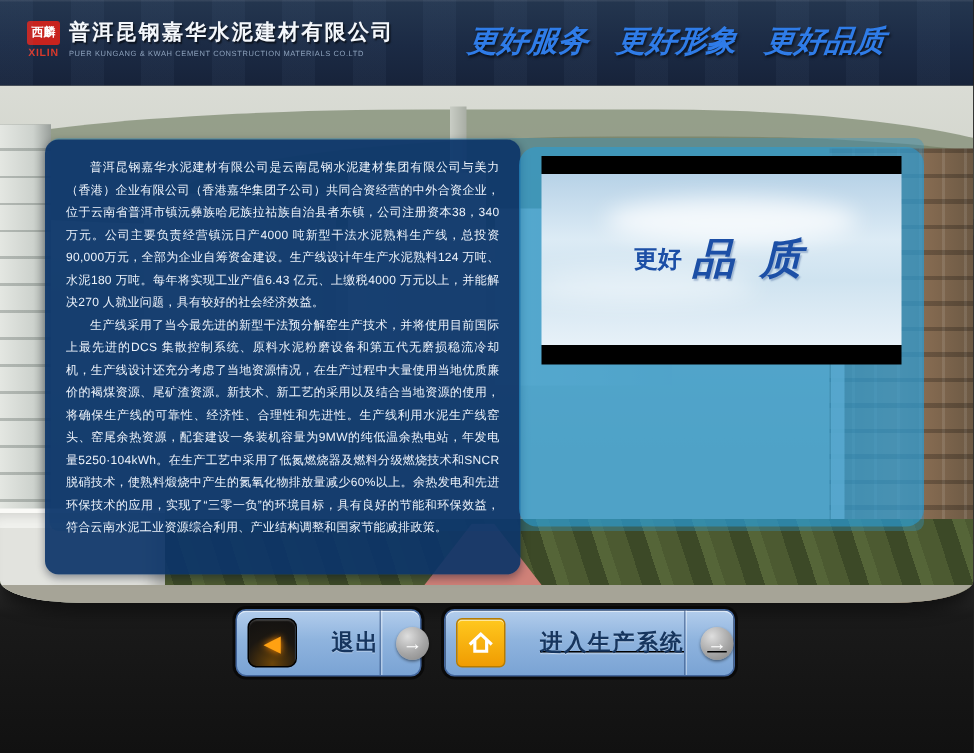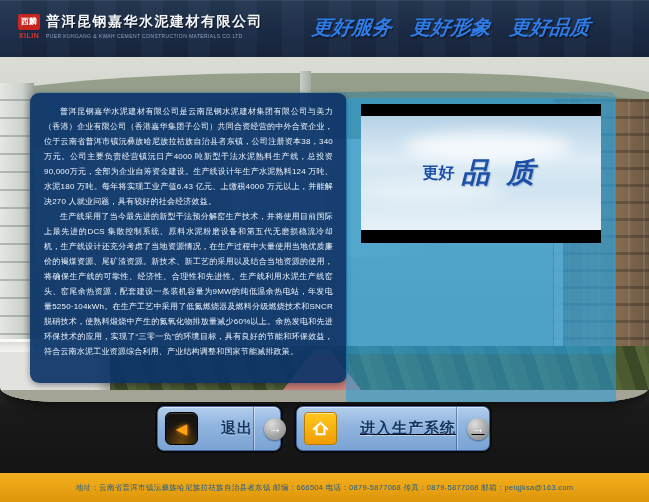--- a/index.html
+++ b/index.html
@@ -64,23 +64,23 @@
   
   .glass{position:absolute;left:33px;top:92px;width:583px;height:262px;z-index:2;
          background:rgba(44,150,205,.34);border-radius:6px;}
   .intro-panel{position:absolute;left:30px;top:93px;width:317px;height:290px;z-index:3;
          background:rgba(12,52,104,.92);border-radius:9px;box-sizing:border-box;
          padding:11px 14px;overflow:hidden;box-shadow:0 2px 6px rgba(0,10,30,.4);}
   .intro-panel p{margin:0;color:#edf3fb;font-size:8px;line-height:15px;
          text-align:justify;text-indent:2em;letter-spacing:.2px;}
 
   
-  .video-panel{position:absolute;left:346px;top:98px;width:270px;height:304px;z-index:3;
+  .video-panel{position:absolute;left:346px;top:98px;width:270px;height:253px;z-index:3;
          background:rgba(41,156,214,.58);box-sizing:border-box;padding:6px 15px;
-         border-radius:2px;cursor:pointer;}
+         border-radius:12px;cursor:pointer;}
   .vp-bar{height:12px;background:#000;}
   .vp-bar2{height:13px;background:#000;}
   .vp-screen{height:114px;position:relative;overflow:hidden;
          background:linear-gradient(180deg,#b7d2e7 0%,#dcebf5 38%,#cfe3f0 62%,#e7f1f8 100%);
          display:flex;align-items:center;justify-content:center;}
   .vp-screen::before{content:"";position:absolute;left:18%;top:14%;width:70%;height:26%;
          background:rgba(255,255,255,.75);border-radius:50%;filter:blur(7px);}
   .vp-screen::after{content:"";position:absolute;left:-5%;top:55%;width:65%;height:20%;
          background:rgba(255,255,255,.5);border-radius:50%;filter:blur(8px);}
   .vp-caption{position:relative;z-index:1;display:flex;align-items:center;color:#1c4fa6;}
@@ -181,17 +181,14 @@
     <div class="icon-box icon-home">
       <svg width="21" height="21" viewBox="0 0 24 24">
         <path d="M4.5 12.5 L12 5.5 L19.5 12.5 M7.5 10.5 V18.5 H16.5 V10.5" fill="none" stroke="#ffffff" stroke-width="2.4" stroke-linecap="square" stroke-linejoin="miter"></path>
       </svg>
     </div>
     <div class="btn-label">进入生产系统</div>
     <div class="btn-sep"></div>
     <div class="arrow-circle">→</div>
   </div>
 
-  <div class="footer">
-    <div class="footer-text">地址：云南省普洱市镇沅彝族哈尼族拉祜族自治县者东镇 邮编：666504 电话：0879-5877068 传真：0879-5877068 邮箱：peiqjksa@163.com</div>
-  </div>
 
 </div>
 
 </body></html>

